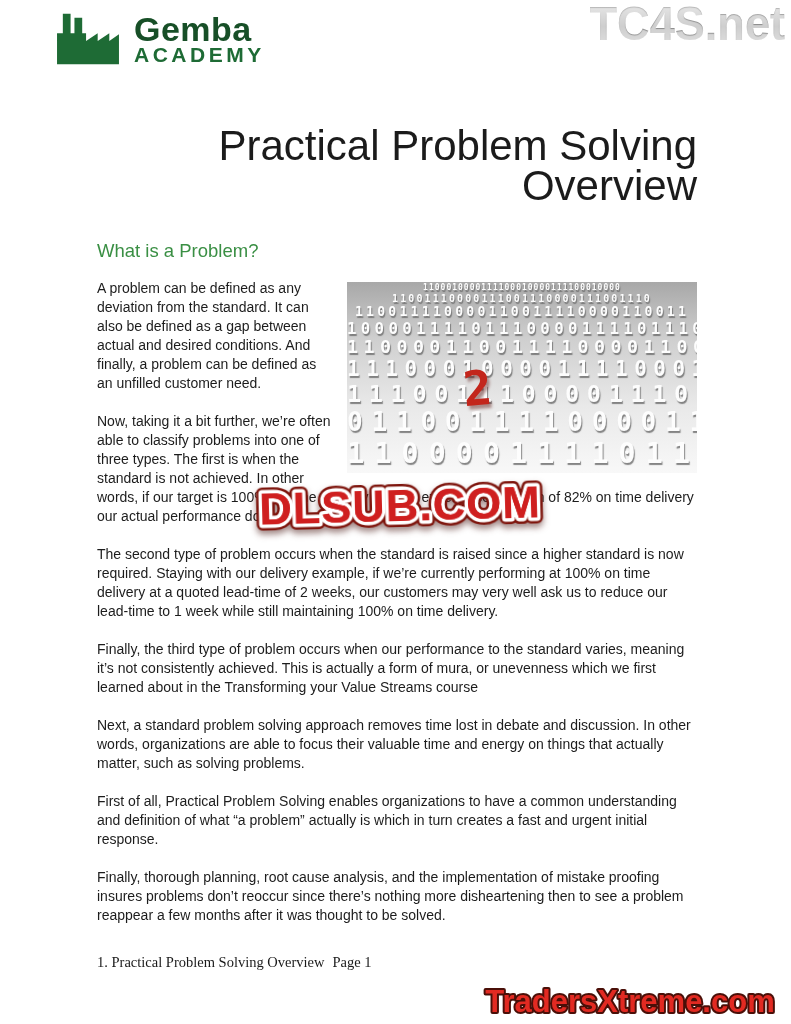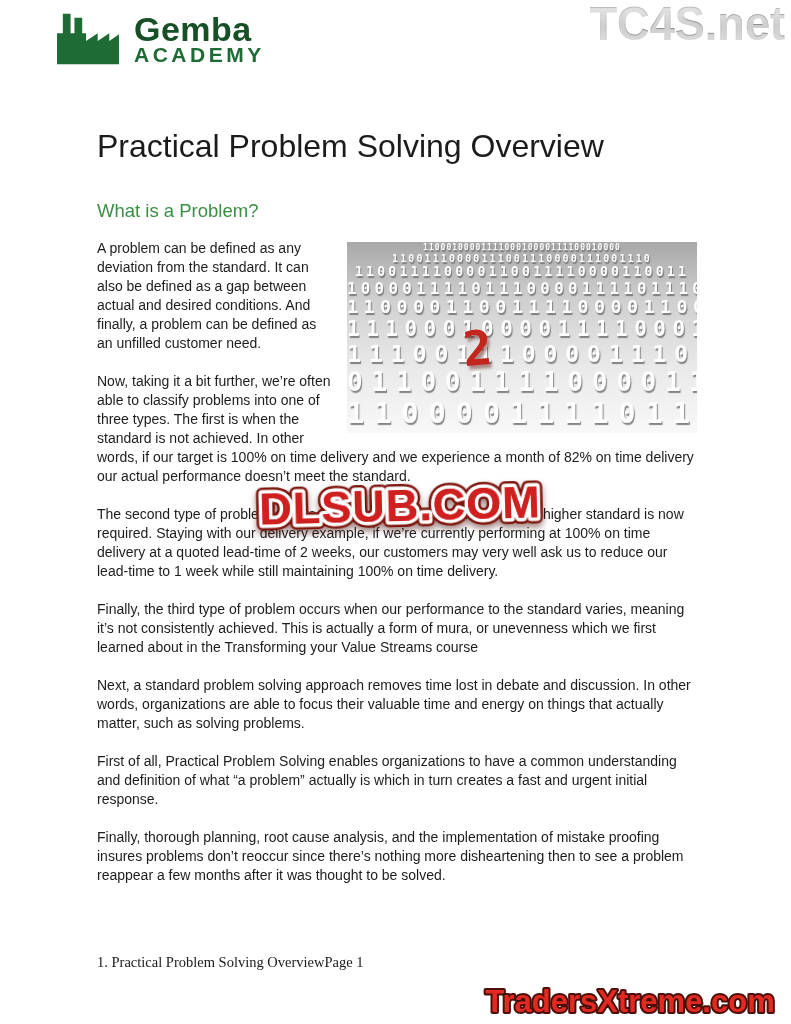--- a/index.html
+++ b/index.html
@@ -24,21 +24,21 @@
     transform:scaleX(0.94); transform-origin:right center;
     color:var(--watermark-gray,#9a9a9a);
     background:linear-gradient(180deg,#d8d8d8 0%,#858585 55%,#b8b8b8 100%);
     -webkit-background-clip:text; background-clip:text;
     -webkit-text-fill-color:transparent;
     text-shadow:0 1px 1px rgba(255,255,255,0.6);
   }
 
   
   .content { position:absolute; left:97px; top:126px; width:600px; }
-  .title { font-size:32px; font-weight:400; color:#1b1b1b; text-align:left; line-height:40px; margin-bottom:0; }
+  .title { font-size:42px; font-weight:400; color:#1b1b1b; text-align:right; line-height:40px; margin-bottom:0; }
   h2.heading { font-size:18.5px; font-weight:normal; color:var(--heading-green,#3a8f44); margin:15px 0 17px; }
   .content p { font-size:14px; line-height:19px; margin:0 0 19px; text-align:left; }
   .section:first-of-type h2.heading { margin-top:34px; }
 
   
   .figure {
     float:right; width:350px; height:191px; margin:3px 0 8px 15px;
     position:relative; overflow:hidden;
     background:linear-gradient(180deg,#a8a8a8 0%,#cfcfcf 30%,#e9e9e9 65%,#f8f8f8 100%);
   }
@@ -61,21 +61,21 @@
   .stamp .t-outer { fill:var(--stamp-red,#cf1f1f); stroke:#7e150d; stroke-width:12; paint-order:stroke; stroke-linejoin:round; }
   .stamp .t-mid   { fill:var(--stamp-red,#cf1f1f); stroke:#ffffff; stroke-width:7;  paint-order:stroke; stroke-linejoin:round; }
   .stamp .t-fill  { fill:var(--stamp-red,#cf1f1f); }
 
   
   .footer {
     position:absolute; left:97px; top:954px; width:600px;
     display:flex; 
     font-family:"Liberation Serif", serif; font-size:14.5px; color:#1a1a1a;
   }
-  .footer .right { margin-right:35px; }
+  .footer .right { margin-right:35px;margin-left:8px; }
 
   
   .bottom-wm { position:absolute; right:2px; bottom:2px; }
   .bottom-wm text {
     font-family:"Liberation Sans", sans-serif; font-weight:bold; font-size:31px;
     fill:var(--footer-red,#e22a22); stroke:#4a0f08; stroke-width:4;
     paint-order:stroke; stroke-linejoin:round;
   }
 </style>
 </head>

